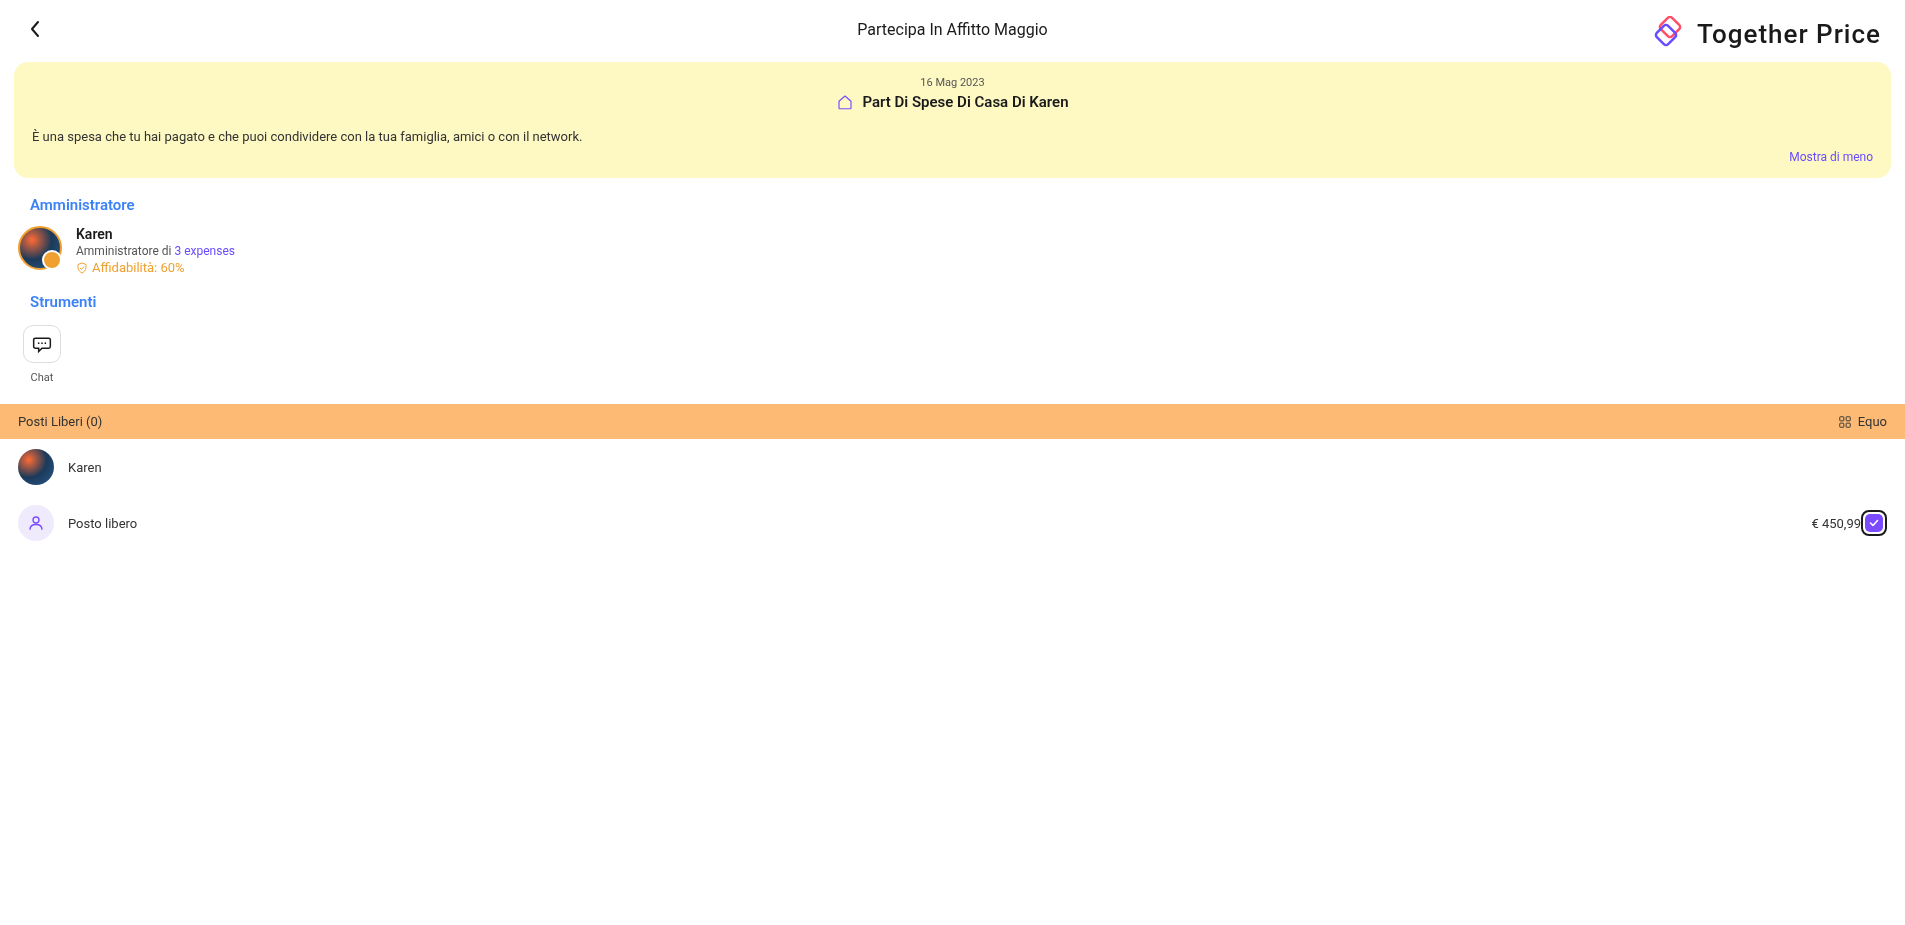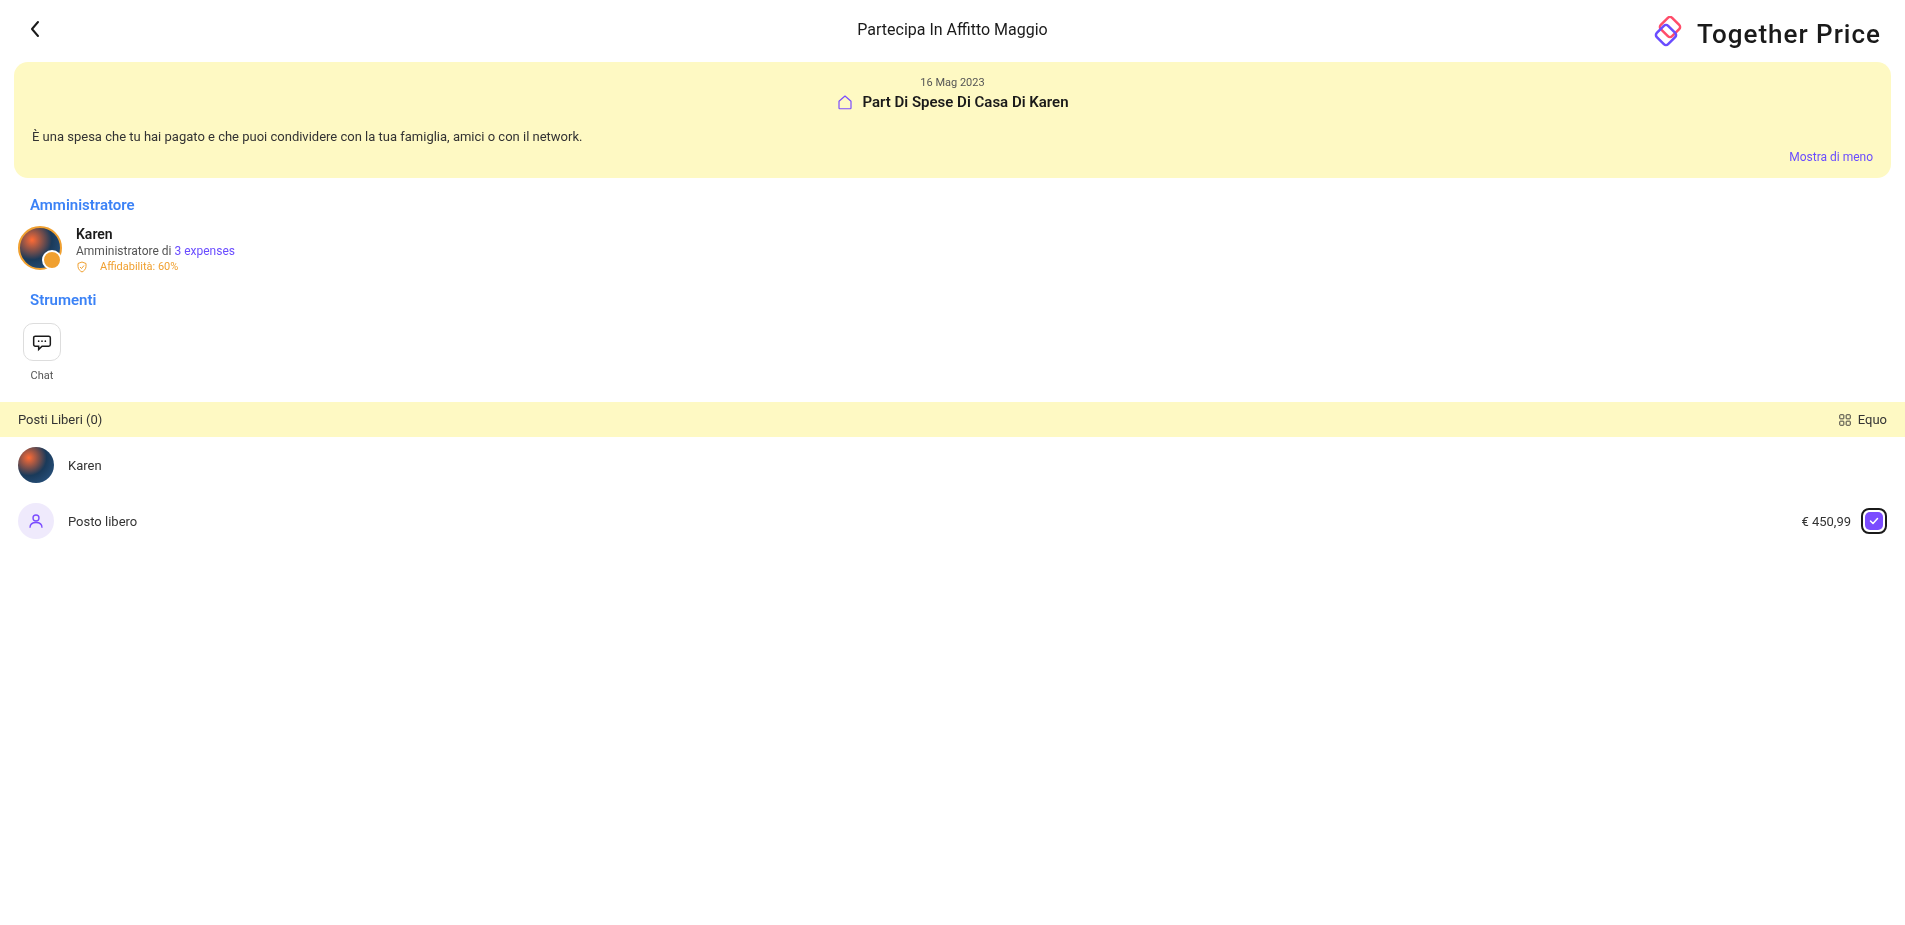--- a/index.html
+++ b/index.html
@@ -101,39 +101,39 @@
     width: 16px; height: 16px;
     border-radius: 50%;
     background: #f0a030;
     border: 2px solid #fff;
   }
   .admin-info { display: flex; flex-direction: column; gap: 2px; }
   .admin-name { font-size: 14px; font-weight: 600; }
   .admin-sub { font-size: 12px; color: #555; }
   .admin-sub a { color: #6a4cff; text-decoration: none; }
   .admin-badge {
-    display: flex; align-items: center; gap: 12px;
-    font-size: 11px; color: #f0a030;
+    display: flex; align-items: center; gap: 4px;
+    font-size: 13px; color: #f0a030;
   }
   .tools-row { margin-top: 14px; }
   .tool-item {
     display: flex; flex-direction: column; align-items: center;
     width: 48px;
     cursor: pointer;
   }
   .tool-icon-box {
     width: 38px; height: 38px;
     border: 1px solid #ddd;
     border-radius: 10px;
     display: flex; align-items: center; justify-content: center;
     background: #fff;
   }
   .tool-label { font-size: 11px; color: #555; margin-top: 8px; }
   .slots-bar {
-    background: #fef9c3;
+    background: #fdba74;
     padding: 10px 18px;
     display: flex; align-items: flex-start; justify-content: space-between;
     margin-top: 20px;
   }
   .slots-left { font-size: 13px; color: #333; }
   .slots-right {
     font-size: 13px; color: #333;
     display: flex; align-items: center; gap: 6px;
     cursor: pointer;
   }
@@ -147,21 +147,21 @@
     border-radius: 50%;
     background: radial-gradient(circle at 30% 30%, #ff6b35, #1a3a5a 50%, #2d5a8a);
   }
   .avatar-free {
     width: 36px; height: 36px;
     border-radius: 50%;
     background: #efeafc;
     display: flex; align-items: center; justify-content: center;
   }
   .slot-name { font-size: 13px; color: #333; }
-  .slot-right { display: flex; align-items: center; gap: 10px; }
+  .slot-right { display: flex; align-items: center; }
   .slot-price { font-size: 13px; color: #333; }
   .checkbox {
     width: 26px; height: 26px;
     border: 2px solid #1a1a1a;
     border-radius: 8px;
     display: flex; align-items: center; justify-content: center;
     cursor: pointer;
   }
   .checkbox-inner {
     width: 18px; height: 18px;

